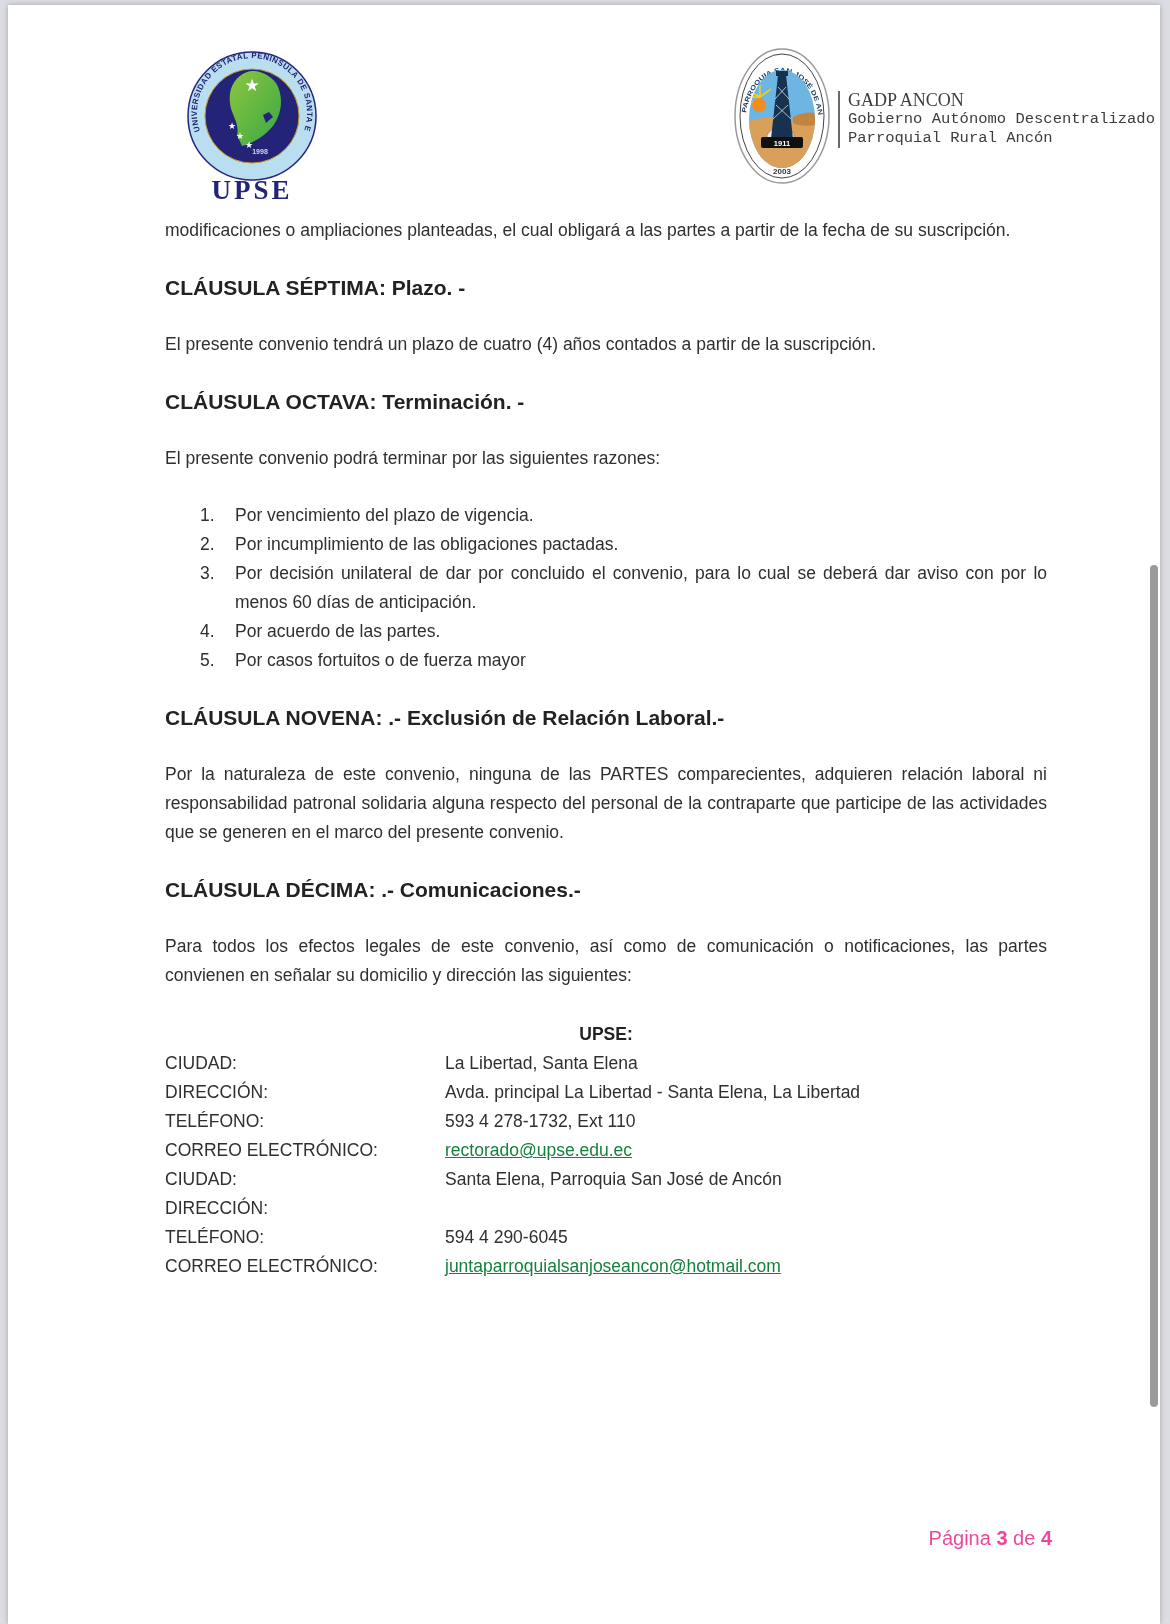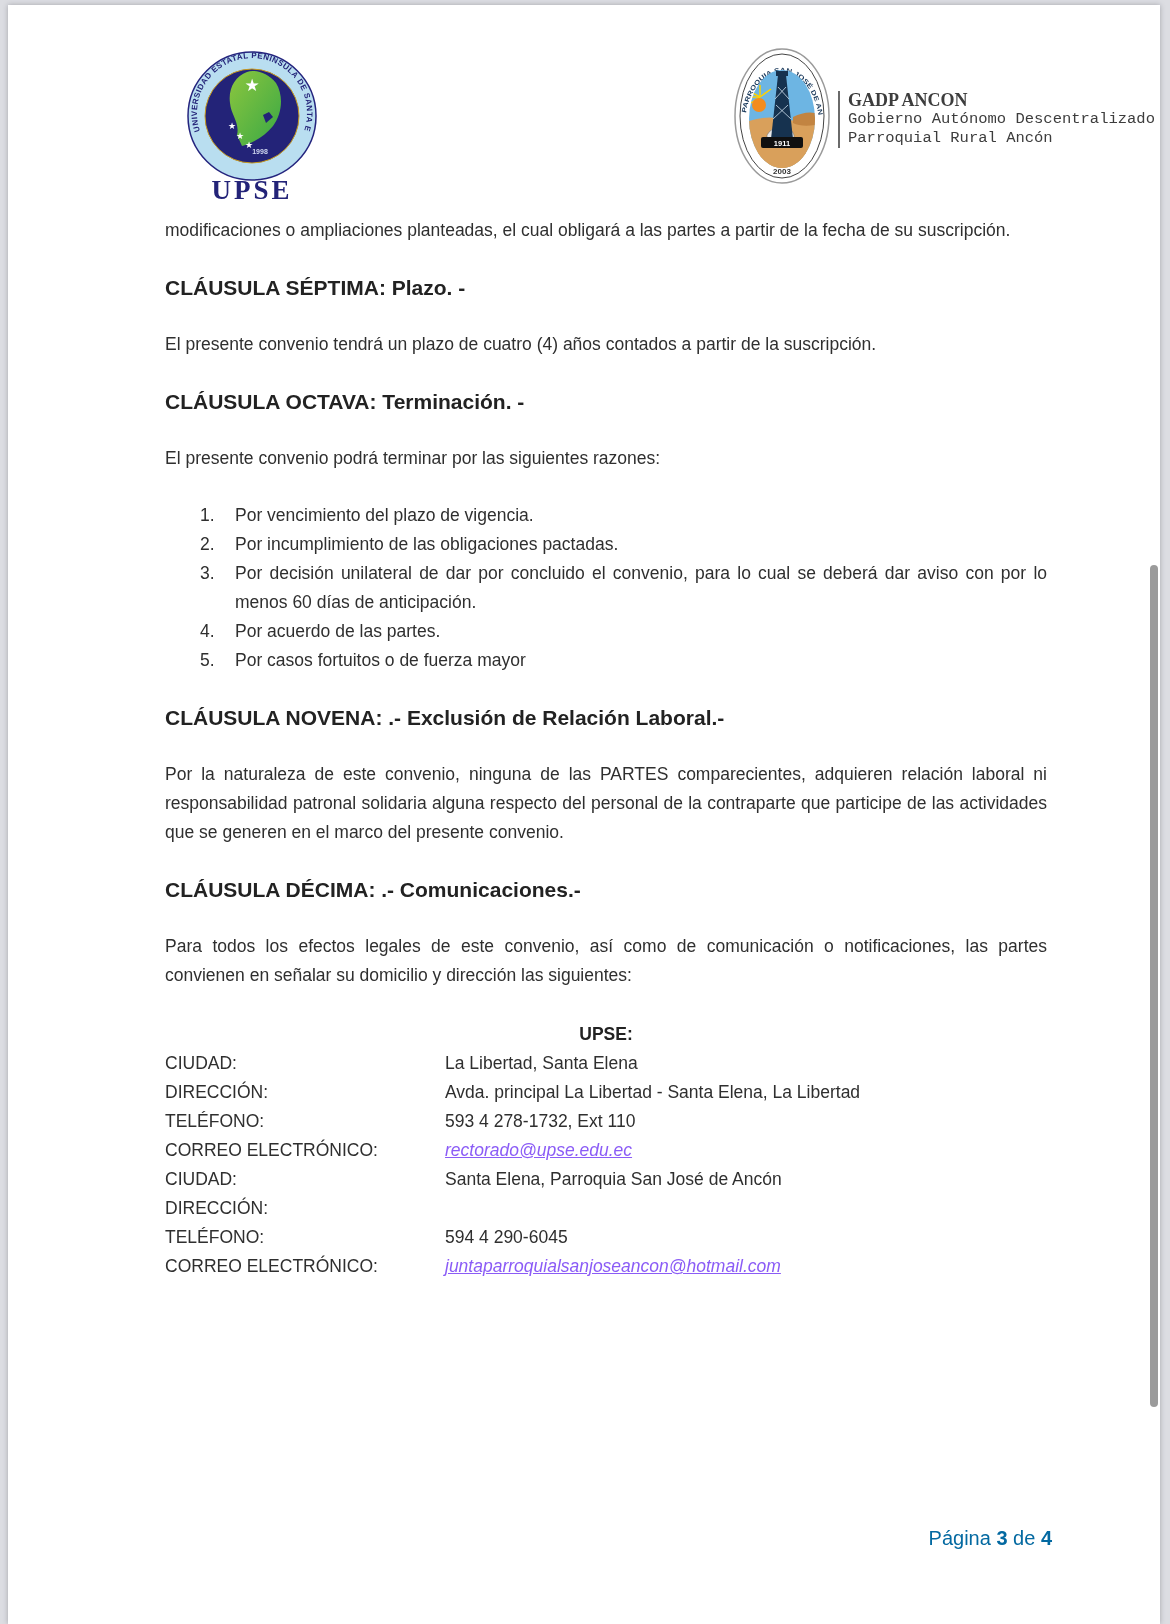--- a/index.html
+++ b/index.html
@@ -16,45 +16,45 @@
   }
   
   .header{position:relative;height:205px;}
   .upse-logo{position:absolute;left:177px;top:44px;}
   .ancon-logo{position:absolute;left:725px;top:42px;}
   .gadp-block{
     position:absolute;left:830px;top:86px;
     border-left:2px solid #6a6a6a;padding-left:8px;
     font-family:"Liberation Serif",serif;color:#3d3d3d;
   }
-  .gadp-title{font-weight:bold;font-size:18px;line-height:19px;}
+  .gadp-title{font-weight:normal;font-size:18px;line-height:19px;}
   .gadp-sub{font-size:15.5px;line-height:19px;font-family:Liberation Mono, monospace;}
   
   .doc{
     padding:6px 113px 0 157px;
     color:#2f2f2f;font-size:17.5px;line-height:29px;
   }
   .doc p{margin:28px 0 0 0;text-align:justify;}
   .doc p:first-child{margin-top:0;}
   .doc h3{margin:28px 0 0 0;font-size:21px;line-height:29px;font-weight:bold;color:#222;}
   ol.reasons{list-style:none;margin:28px 0 0 0;padding:0;}
   ol.reasons li{display:flex;align-items:flex-start;}
   ol.reasons .num{flex:0 0 35px;margin-left:35px;}
   ol.reasons .txt{flex:1;text-align:justify;}
   
   .contact-heading{font-weight:bold;margin-top:28px;color:#222;}
   .contact-heading.first{margin-top:30px;text-align:center;}
   .contact-row{display:flex;}
   .contact-row .lbl{flex:0 0 280px;}
   .contact-row .val{flex:1;}
-  a.mail-link{color:#8b5cf6;text-decoration:underline;cursor:pointer;font-style:italic;}
+  a.mail-link{color:#15803d;text-decoration:underline;cursor:pointer;}
   
   .footer{
     position:absolute;top:1522px;right:108px;
-    font-size:20px;color:#0369a1;
+    font-size:20px;color:#ec4899;
   }
   .footer span{white-space:pre;}
   .footer .b{font-weight:bold;}
   
   .scroll-thumb{
     position:absolute;right:12px;top:565px;width:8px;height:842px;
     background:#9b9b9b;border-radius:4px;z-index:10;
   }
 </style>
 </head>

